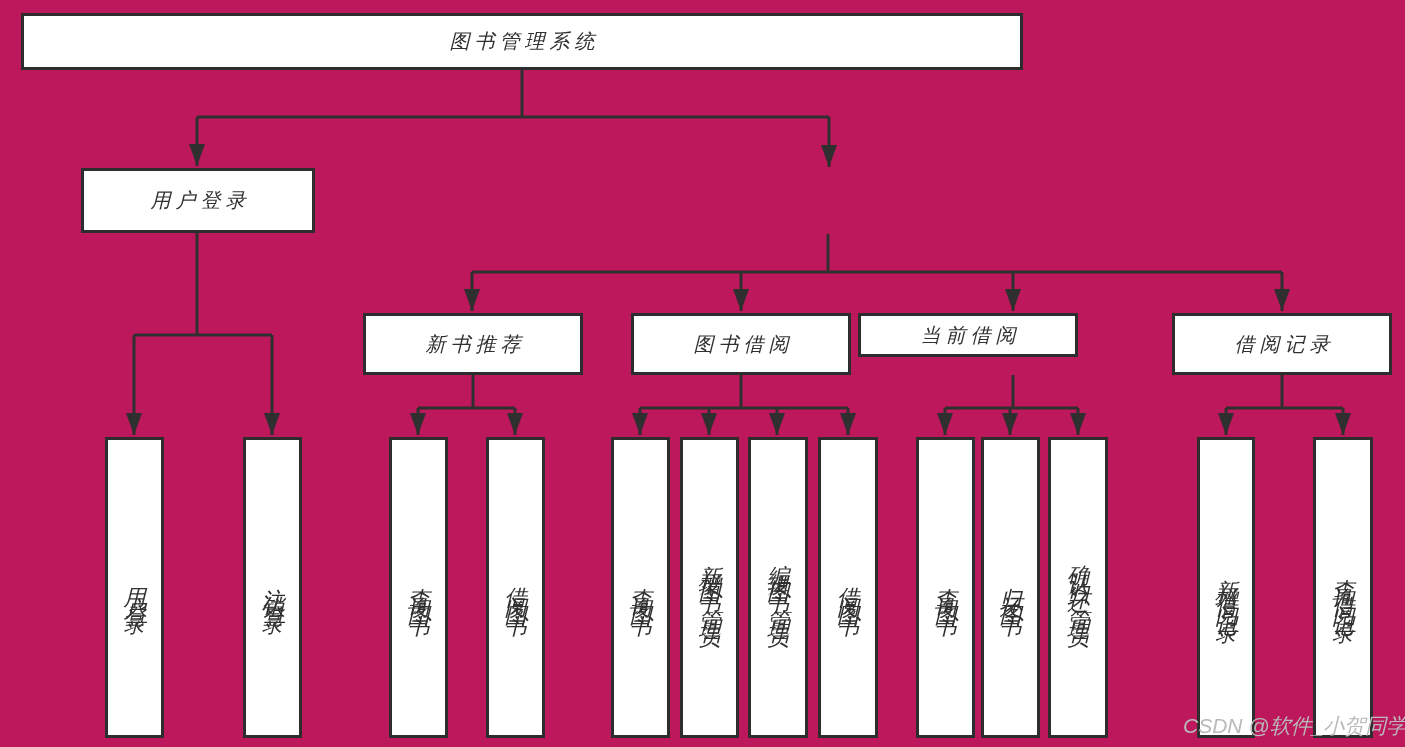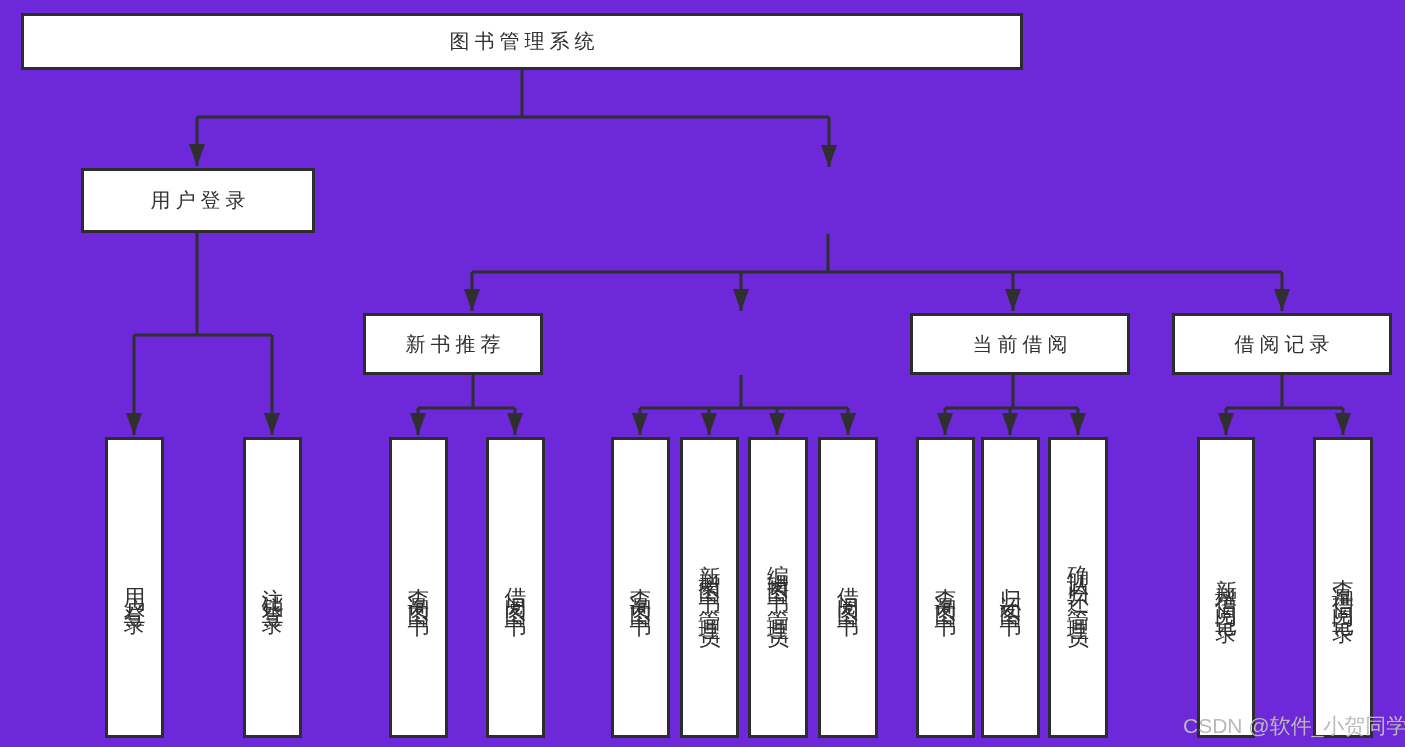--- a/index.html
+++ b/index.html
@@ -1,22 +1,23 @@
 <!DOCTYPE html>
 <html><head>
 <meta charset="utf-8">
 <style>
   html, body { margin: 0; padding: 0; background: #ffffff; }
   #stage {
     position: relative;
     width: 1405px;
     height: 747px;
-    background: #6d28d9;
+    background: #be185d;
     overflow: hidden;
     font-family: "Liberation Sans", "DejaVu Sans", sans-serif;
+    font-style: italic;
   }
   #connectors {
     position: absolute;
     left: 0; top: 0;
     width: 1405px; height: 747px;
     z-index: 1;
     pointer-events: none;
   }
   .box {
     position: absolute;
@@ -92,22 +93,23 @@
       <path d="M1078,408 V435"></path>
       <path d="M1226,408 V435"></path>
       <path d="M1343,408 V435"></path>
     </g>
   </svg>
 
   <div class="box h-label" style="left:21px;top:13px;width:1002px;height:57px">图书管理系统</div>
 
   <div class="box h-label" style="left:81px;top:168px;width:234px;height:65px">用户登录</div>
 
-  <div class="box h-label" style="left:363px;top:313px;width:180px;height:62px">新书推荐</div>
-  <div class="box h-label" style="left:910px;top:313px;width:220px;height:62px">当前借阅</div>
+  <div class="box h-label" style="left:363px;top:313px;width:220px;height:62px">新书推荐</div>
+  <div class="box h-label" style="left:631px;top:313px;width:220px;height:62px">图书借阅</div>
+  <div class="box h-label" style="left:858px;top:313px;width:220px;height:44px">当前借阅</div>
   <div class="box h-label" style="left:1172px;top:313px;width:220px;height:62px">借阅记录</div>
 
   <div class="box v-label" style="left:105px;top:437px;width:59px;height:301px">用户登录</div>
   <div class="box v-label" style="left:243px;top:437px;width:59px;height:301px">注销登录</div>
 
   <div class="box v-label" style="left:389px;top:437px;width:59px;height:301px">查询图书</div>
   <div class="box v-label" style="left:486px;top:437px;width:59px;height:301px">借阅图书</div>
 
   <div class="box v-label" style="left:611px;top:437px;width:59px;height:301px">查询图书</div>
   <div class="box v-label" style="left:680px;top:437px;width:59px;height:301px">新增图书（管理员）</div>

